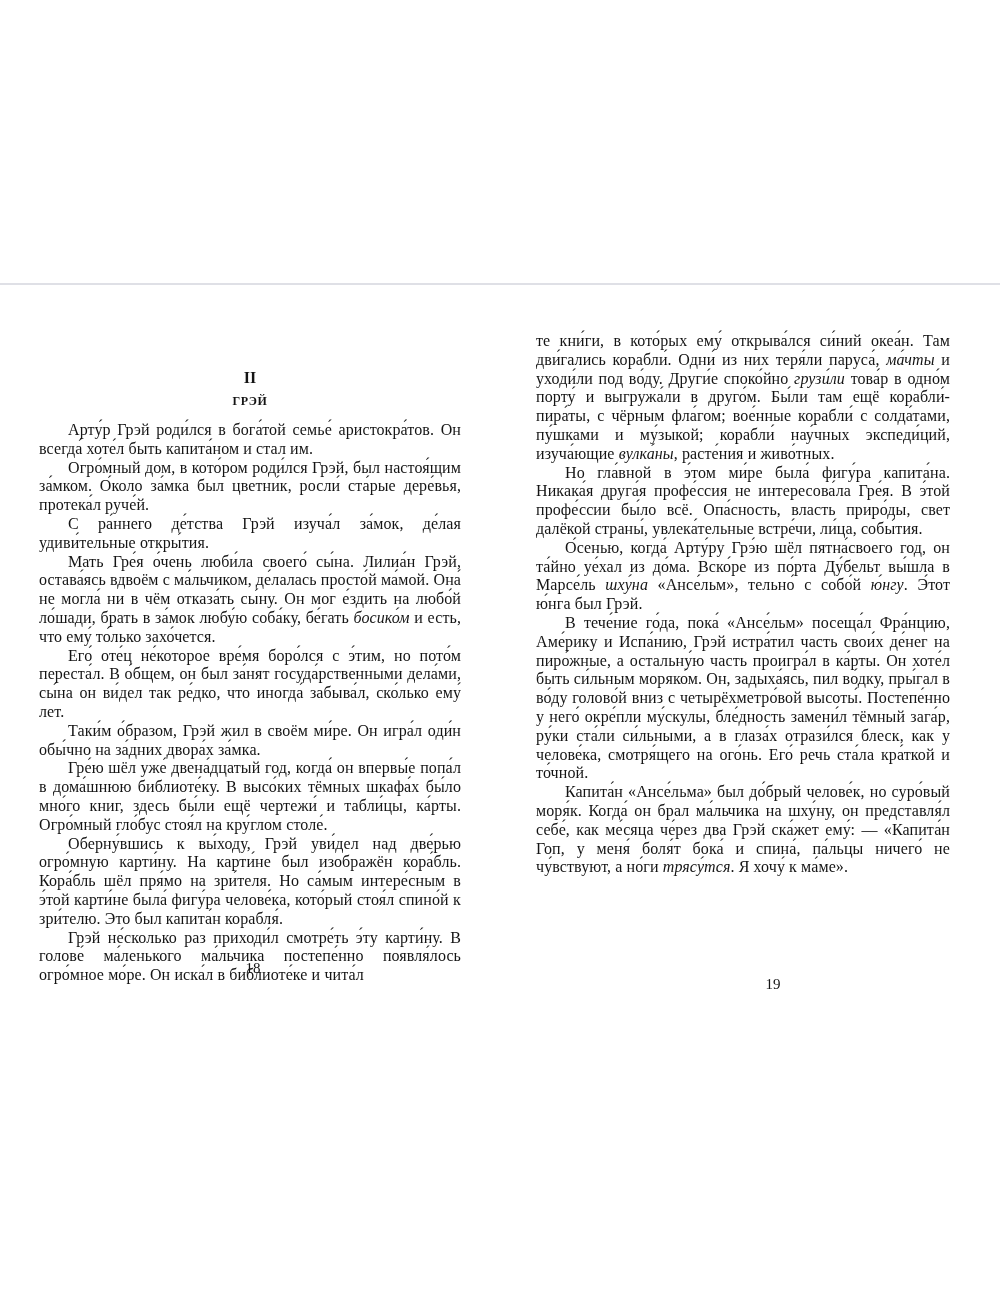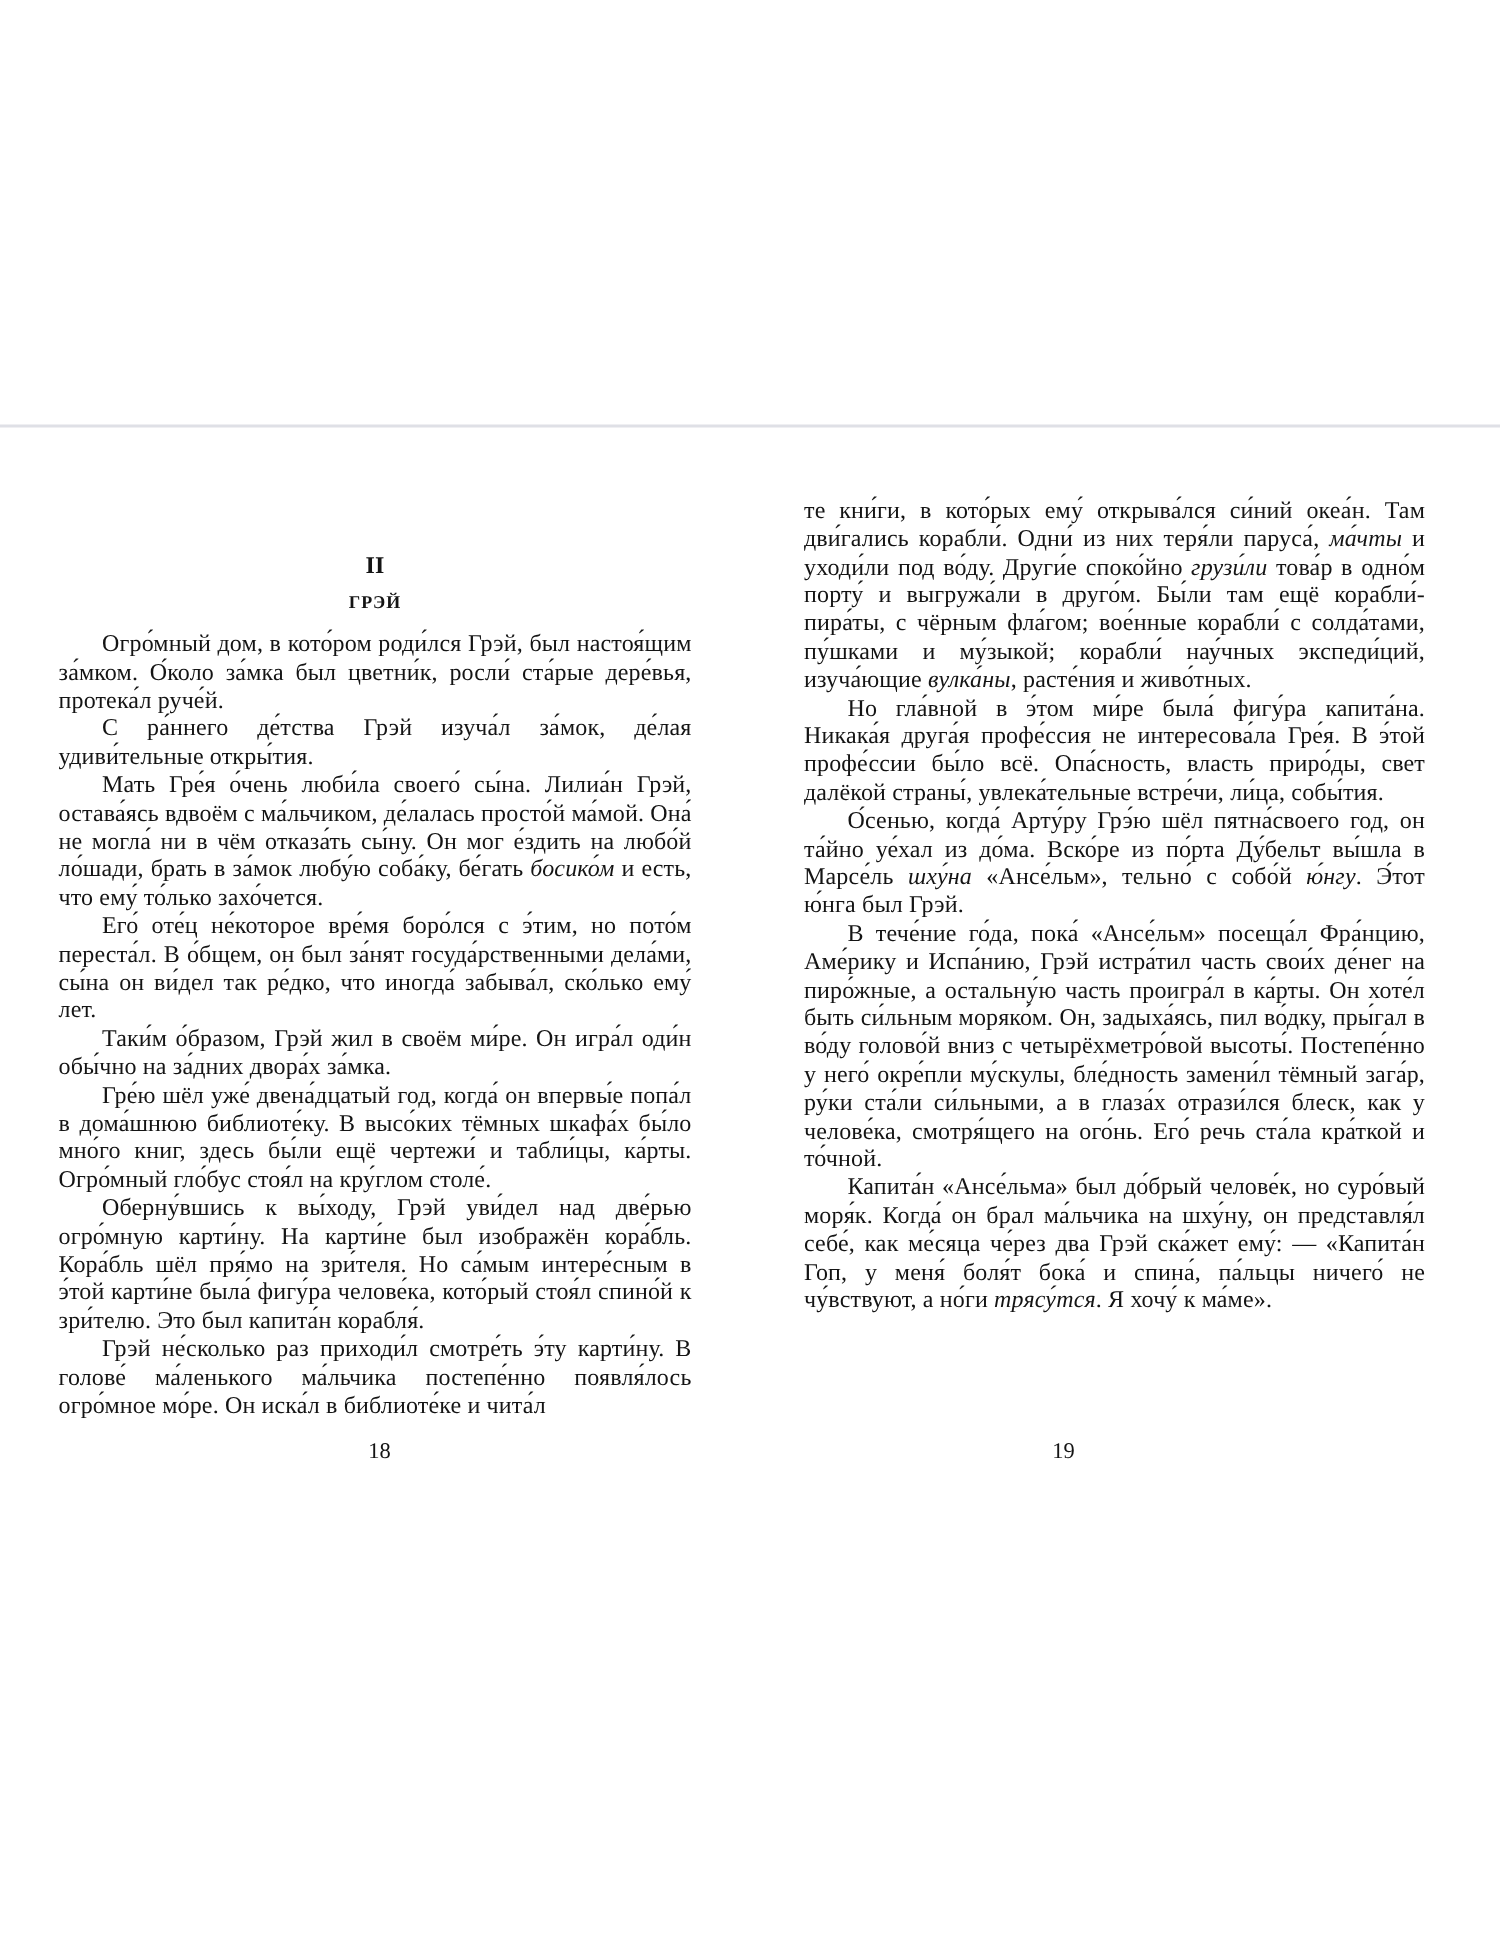--- a/index.html
+++ b/index.html
@@ -71,33 +71,34 @@
     font-style: italic;
   }
   .page-number {
     position: absolute;
     top: 959px;
     transform: translateX(-50%);
     font-size: 15px;
     line-height: 18px;
   }
   .page-number--left { left: 253px; }
-  .page-number--right { left: 709px; }
+  .page-number--right { left: 773px; margin-top: 16px; }
 </style>
 </head>
 <body style="background: rgb(255, 255, 255); color: rgb(20, 20, 20);">
 
 <div class="top-divider" style="background: rgb(223, 224, 230);"></div>
 
 <main class="spread">
 
   <section class="page page--left">
     <h2 class="chapter-number">II</h2>
     <h1 class="chapter-title">ГРЭЙ</h1>
     <div class="page-body">
+        <p><span>Арту́р Грэй роди́лся в бога́той семье́ аристокра́тов. Он всегда́ хоте́л быть капита́ном и стал им.</span></p>
         <p><span>Огро́мный дом, в кото́ром роди́лся Грэй, был настоя́щим за́мком. О́коло за́мка был цветни́к, росли́ ста́рые дере́вья, протека́л руче́й.</span></p>
         <p><span>С ра́ннего де́тства Грэй изуча́л за́мок, де́лая удиви́тельные откры́тия.</span></p>
         <p><span>Мать Гре́я о́чень люби́ла своего́ сы́на. Лилиа́н Грэй, остава́ясь вдвоём с ма́льчиком, де́лалась просто́й ма́мой. Она́ не могла́ ни в чём отказа́ть сы́ну. Он мог е́здить на любо́й ло́шади, брать в за́мок любу́ю соба́ку, бе́гать </span><span class="em">босико́м</span><span> и есть, что ему́ то́лько захо́чется.</span></p>
         <p><span>Его́ оте́ц не́которое вре́мя боро́лся с э́тим, но пото́м переста́л. В о́бщем, он был за́нят госуда́рственными дела́ми, сы́на он ви́дел так ре́дко, что иногда́ забыва́л, ско́лько ему́ лет.</span></p>
         <p><span>Таки́м о́бразом, Грэй жил в своём ми́ре. Он игра́л оди́н обы́чно на за́дних двора́х за́мка.</span></p>
         <p><span>Гре́ю шёл уже́ двена́дцатый год, когда́ он впервы́е попа́л в дома́шнюю библиоте́ку. В высо́ких тёмных шкафа́х бы́ло мно́го книг, здесь бы́ли ещё чертежи́ и табли́цы, ка́рты. Огро́мный гло́бус стоя́л на кру́глом столе́.</span></p>
         <p><span>Оберну́вшись к вы́ходу, Грэй уви́дел над две́рью огро́мную карти́ну. На карти́не был изображён кора́бль. Кора́бль шёл пря́мо на зри́теля. Но са́мым интере́сным в э́той карти́не была́ фигу́ра челове́ка, кото́рый стоя́л спино́й к зри́телю. Это был капита́н корабля́.</span></p>
         <p><span>Грэй не́сколько раз приходи́л смотре́ть э́ту карти́ну. В голове́ ма́ленького ма́льчика постепе́нно появля́лось огро́мное мо́ре. Он иска́л в библиоте́ке и чита́л</span></p>
       </div>
   </section>

